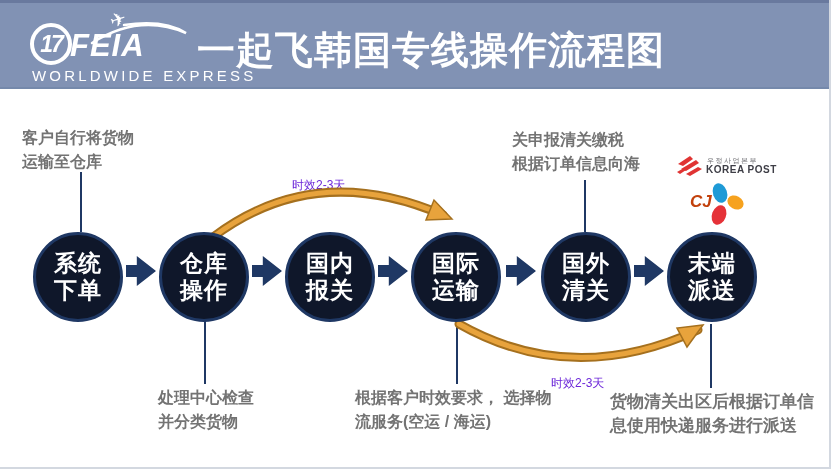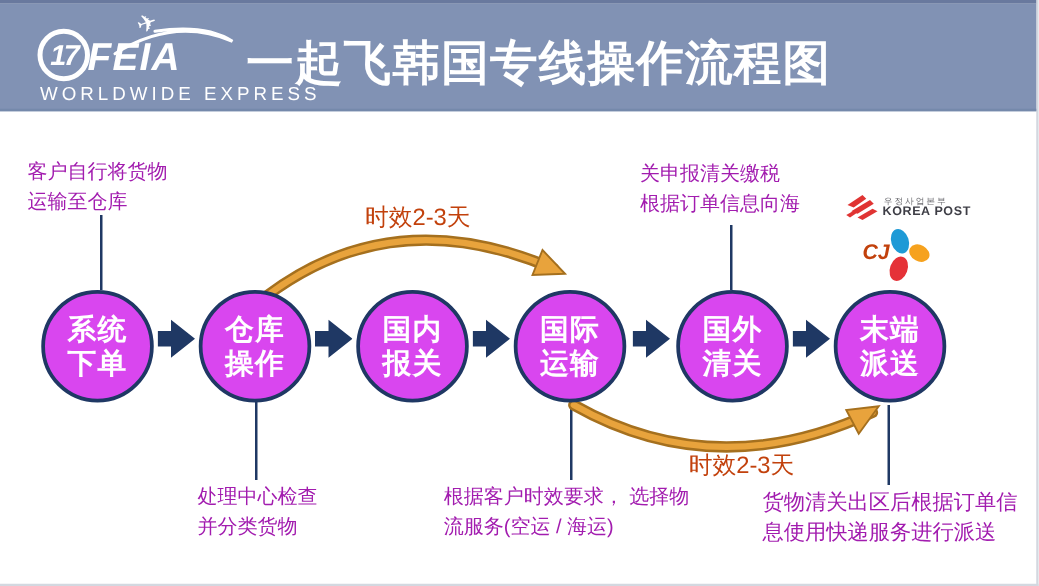--- a/index.html
+++ b/index.html
@@ -14,29 +14,29 @@
   .logo{position:absolute;left:24px;top:8px;width:170px;height:72px;color:#fff;}
   .logo-circle{position:absolute;left:6px;top:12px;width:42px;height:42px;border:4px solid #fff;
                border-radius:50%;box-sizing:border-box;display:flex;align-items:center;justify-content:center;
                font-style:italic;font-weight:bold;font-size:23px;letter-spacing:-2px;}
   .logo-feia{position:absolute;left:46px;top:17px;font-size:31px;font-weight:900;font-style:italic;letter-spacing:1px;}
   .logo-plane{position:absolute;left:86px;top:-3px;font-size:19px;transform:rotate(-18deg);}
   .logo-swoosh{position:absolute;left:40px;top:0;}
   .logo-tag{position:absolute;left:8px;top:56px;font-size:15px;letter-spacing:3.2px;white-space:nowrap;}
   
   .circle{position:absolute;width:90px;height:90px;border-radius:50%;box-sizing:border-box;
-          background:#d946ef;border:3px solid #1f3864;color:#fff;display:flex;flex-direction:column;
+          background:#0f172a;border:3px solid #1f3864;color:#fff;display:flex;flex-direction:column;
           align-items:center;justify-content:center;font-size:23px;font-weight:bold;line-height:1.16;
           letter-spacing:1px;}
   .barrow{position:absolute;width:30px;height:36px;background:#1f3864;
           clip-path:polygon(0 33%,36% 33%,36% 8%,100% 50%,36% 92%,36% 67%,0 67%);}
   .vline{position:absolute;width:2px;background:#1f3864;}
   
-  .note{position:absolute;color:#a21caf;font-size:16px;font-weight:normal;line-height:24px;white-space:nowrap;}
-  .sla{position:absolute;color:#c2410c;font-size:19px;white-space:nowrap;}
+  .note{position:absolute;color:#737373;font-size:16px;font-weight:bold;line-height:24px;white-space:nowrap;}
+  .sla{position:absolute;color:#6d28d9;font-size:12px;white-space:nowrap;margin-top:16px;}
   .overlay{position:absolute;left:0;top:0;}
   
   .kpost{position:absolute;left:676px;top:155px;width:110px;height:24px;}
   .kpost-kr{position:absolute;left:31px;top:1px;font-size:7px;color:#6b6b70;letter-spacing:1.5px;}
   .kpost-en{position:absolute;left:30px;top:9px;font-size:10px;font-weight:bold;color:#3e3e46;letter-spacing:.5px;}
   .cj{position:absolute;left:690px;top:183px;width:60px;height:44px;}
   .cj-txt{position:absolute;left:0;top:9px;font-size:17px;font-weight:900;font-style:italic;color:#c2410c;}
   .blob{position:absolute;border-radius:50%;}
 </style>
 </head>

